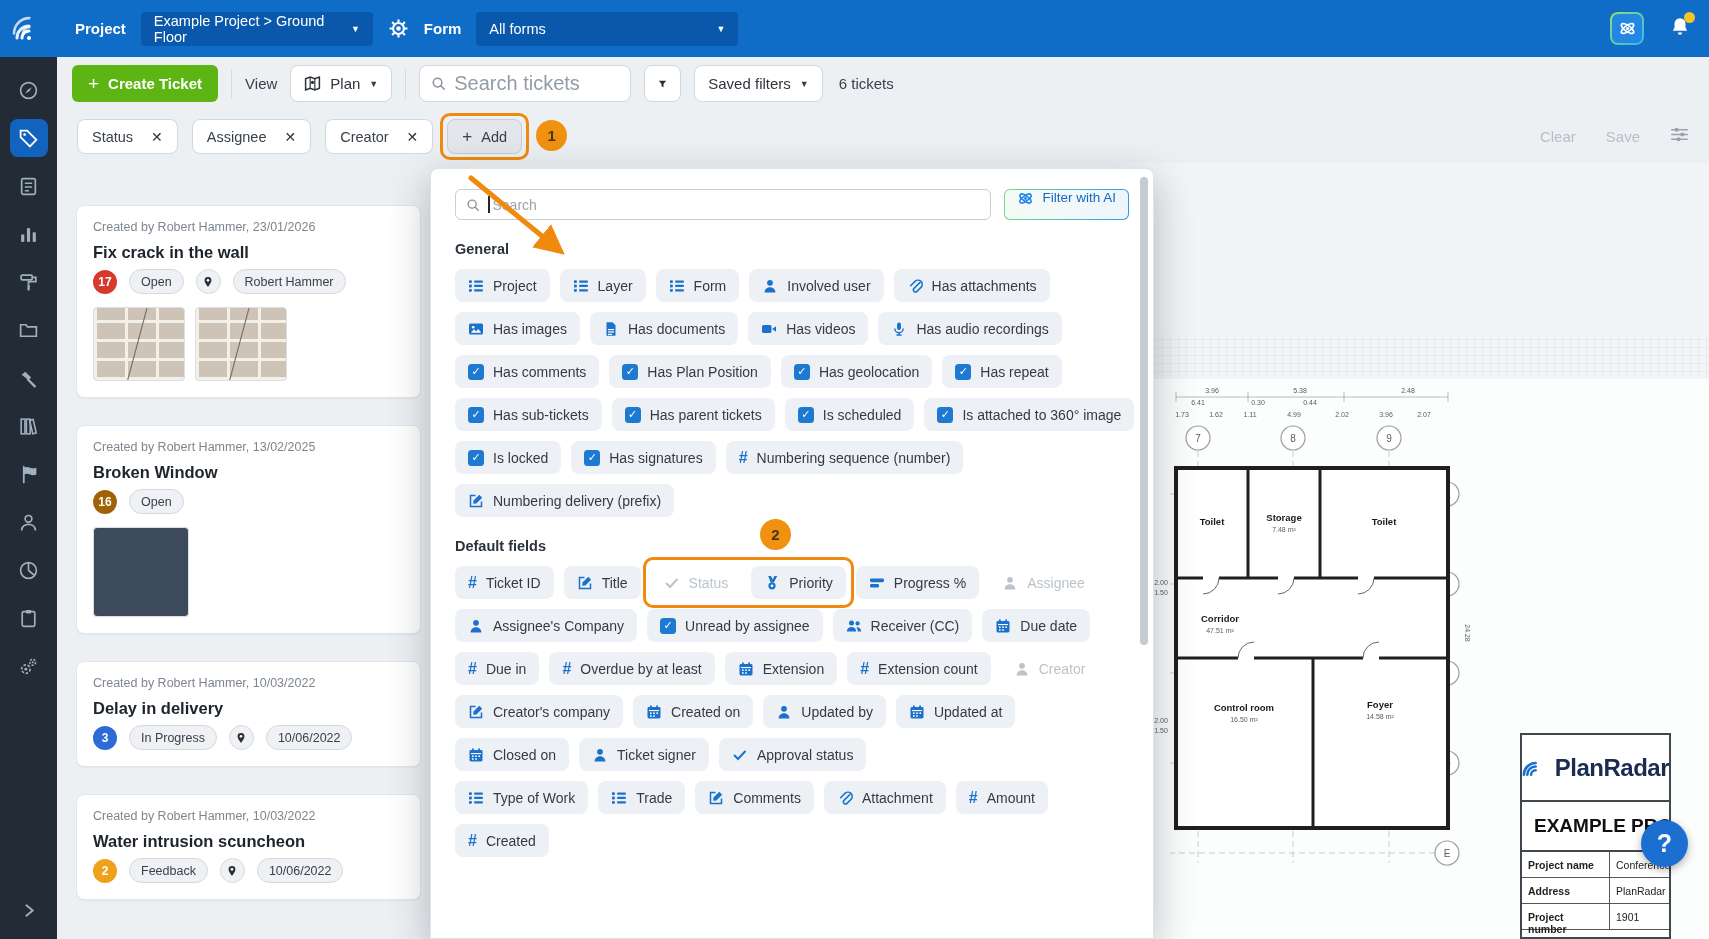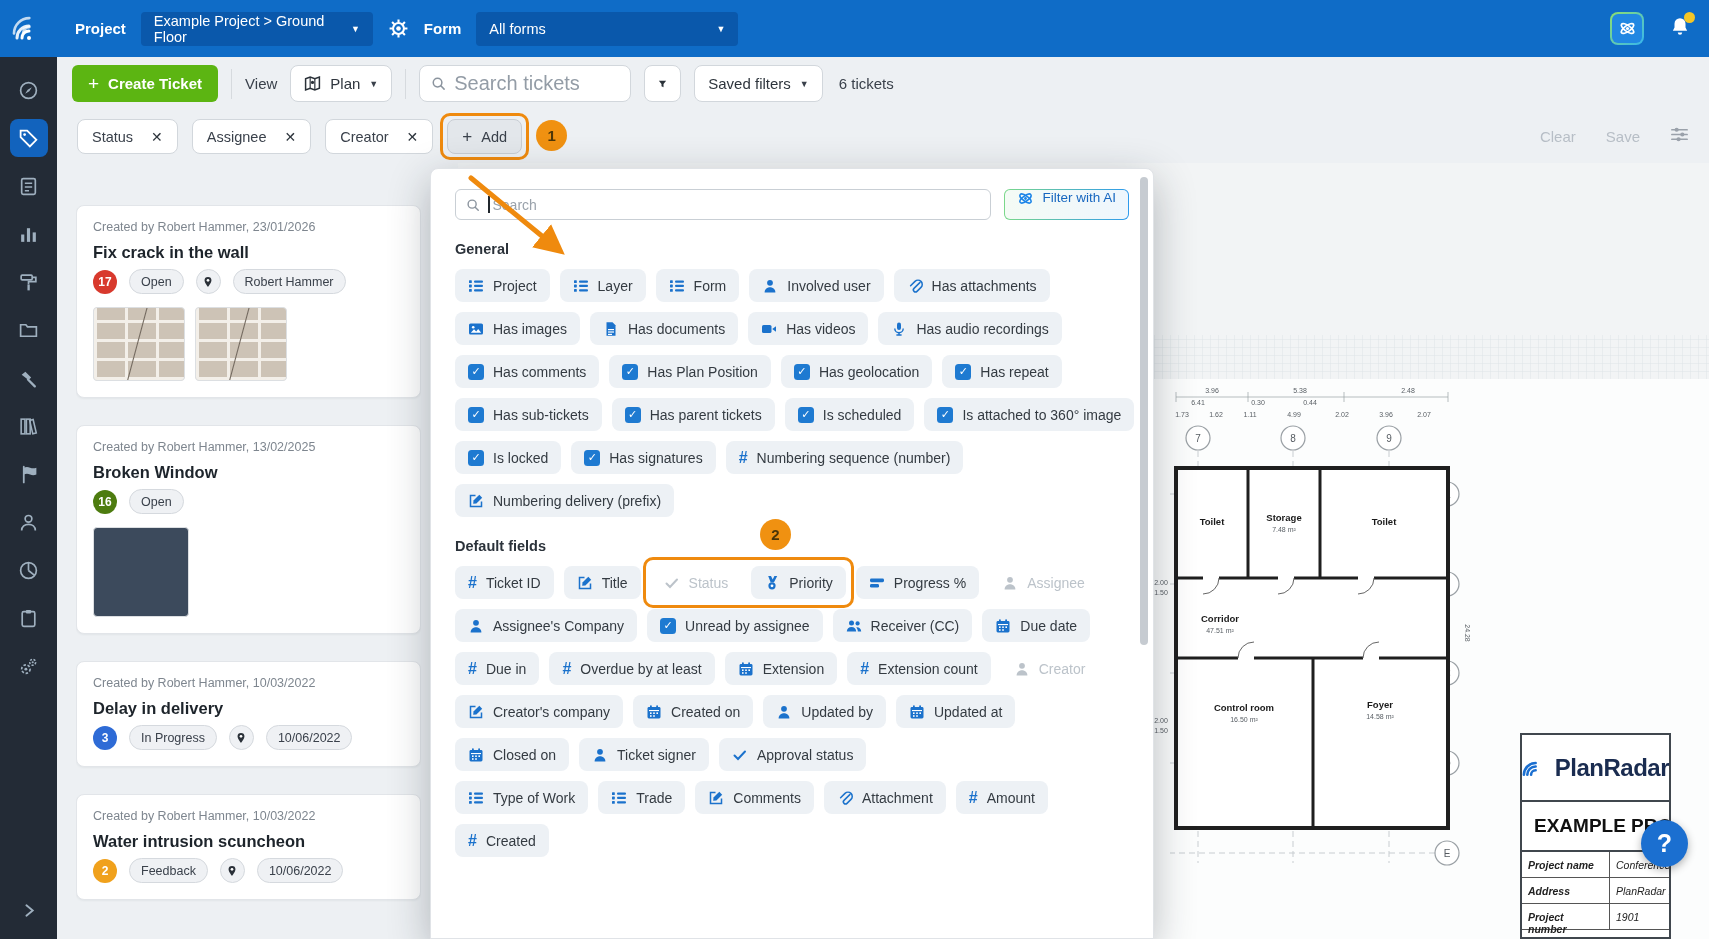--- a/index.html
+++ b/index.html
@@ -60,21 +60,21 @@
   .sliders svg { width:19px; height:19px; }
 
   
   .plan-area { position:absolute; left:458px; top:163px; right:0; bottom:0; background:#f2f4f5; z-index:1; }
   .plan-area svg text { font-family:"Liberation Sans",sans-serif; }
 
   .titleblock { position:absolute; left:1520px; top:733px; width:151px; height:206px; background:#fff; border:2px solid #40474e; z-index:5; }
   .tb-logo { height:65px; display:flex; align-items:center; justify-content:center; gap:7px; }
   .tb-logo .brand { font-size:24px; font-weight:bold; color:#1a2c50; letter-spacing:-0.5px; }
   .tb-proj { border-top:2px solid #40474e; height:50px; display:flex; align-items:center; padding-left:12px; font-size:19px; font-weight:bold; color:#111; white-space:nowrap; overflow:hidden; }
-  .tb-table { border-top:2px solid #40474e; font-size:10.5px; color:#222;font-style:italic; }
+  .tb-table { border-top:2px solid #40474e; font-size:10.5px; color:#222; }
   .tb-row { display:flex; border-bottom:1px solid #555; height:26px; }
   .tb-c1 { width:88px; font-weight:bold; padding:7px 6px; border-right:1px solid #555; }
   .tb-c2 { flex:1; padding:7px 6px; white-space:nowrap; overflow:hidden; }
 
   .help-btn { position:absolute; left:1641px; top:820px; width:47px; height:47px; border-radius:50%; background:#1b6fd0; color:#fff; font-size:25px; font-weight:bold; display:flex; align-items:center; justify-content:center; z-index:45; box-shadow:0 3px 8px rgba(0,0,0,.3); cursor:pointer; }
 
   
   .ticket-list { position:absolute; left:76px; top:205px; width:345px; bottom:0; display:flex; flex-direction:column; gap:27px; z-index:10; overflow:hidden; }
   .card { background:#fff; border:1px solid #e2e5e9; border-radius:8px; padding:14px 16px 16px; box-shadow:0 1px 2px rgba(20,30,40,.05); cursor:pointer; }
   .t-created { font-size:12.5px; color:#7e868f; }
@@ -508,21 +508,21 @@
       </div>
       <div class="t-imgs">
         <div class="thumb brick"></div>
         <div class="thumb brick"></div>
       </div>
     </div>
     <div class="card">
       <div class="t-created">Created by Robert Hammer, 13/02/2025</div>
       <div class="t-title">Broken Window</div>
       <div class="t-badges">
-        <span class="t-badge" style="background:#4d7c0f">16</span>
+        <span class="t-badge" style="background:#a16207">16</span>
         <span class="t-pill">Open</span>
       </div>
       <div class="t-imgs">
         <div class="thumb window"></div>
       </div>
     </div>
     <div class="card">
       <div class="t-created">Created by Robert Hammer, 10/03/2022</div>
       <div class="t-title">Delay in delivery</div>
       <div class="t-badges">

